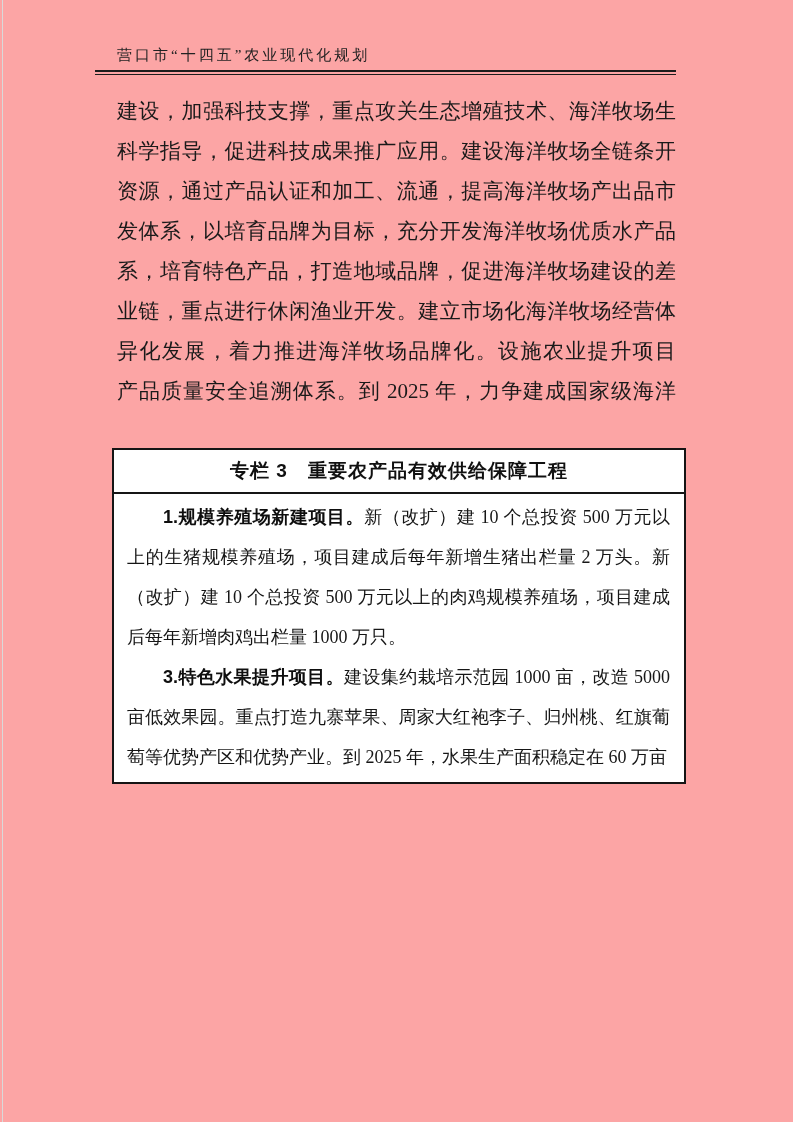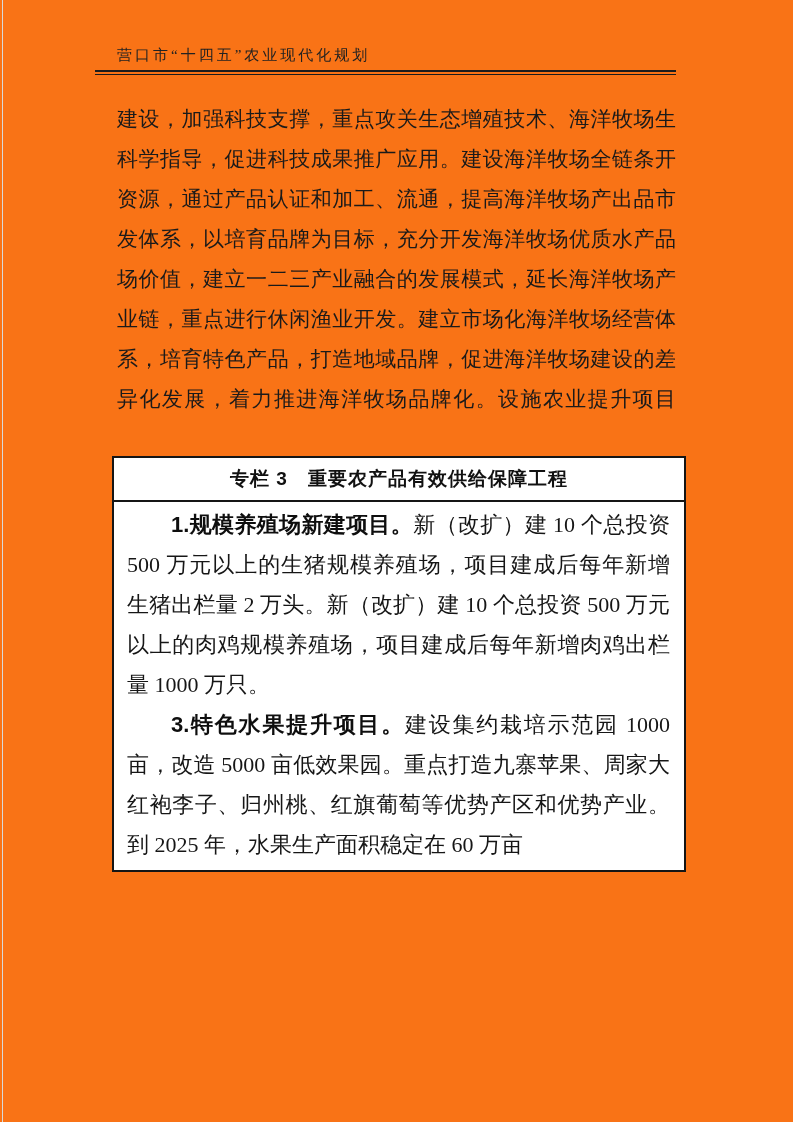--- a/index.html
+++ b/index.html
@@ -1,20 +1,20 @@
 <!DOCTYPE html>
 <html><head>
 <meta charset="utf-8">
 <style>
   html, body { margin: 0; padding: 0; background: #ffffff; }
   .page {
     position: relative;
     width: 793px;
     height: 1122px;
-    background: #f97316;
+    background: #fca5a5;
     overflow: hidden;
     color: #1a1a1a;
     font-family: "Liberation Serif", "DejaVu Serif", serif;
   }
   .left-edge {
     position: absolute;
     left: 2px; top: 0; bottom: 0;
     width: 1px;
     background: #d9d9d9;
   }
@@ -33,21 +33,21 @@
     margin-top: 5px;
     height: 2px;
     border-top: 2px solid #1c1c1c;
     border-bottom: 1px solid #1c1c1c;
   }
   
   .content {
     margin-left: 117px;
     width: 559px;
   }
-  .para { margin-top: 24px; }
+  .para { margin-top: 16px; }
   .para .line {
     font-size: 21px;
     line-height: 40px;
     height: 40px;
     text-align: justify;
     text-align-last: justify;
     text-justify: inter-character;
     overflow: hidden;
   }
   .para .line.last {
@@ -68,21 +68,21 @@
     font-family: "Liberation Sans", "DejaVu Sans", sans-serif;
     font-weight: 700;
     font-size: 19px;
     letter-spacing: 1px;
     color: #111111;
     border-bottom: 2px solid #151515;
   }
   .box-body { padding: 3px 14px 5px 13px; }
   .box-item {
     margin: 0;
-    font-size: 22px;
+    font-size: 18px;
     line-height: 40px;
     text-align: justify;
     text-justify: inter-character;
     text-indent: 2em;
     color: #161616;
   }
   .item-heading {
     font-family: "Liberation Sans", "DejaVu Sans", sans-serif;
     font-weight: 700;
     color: #0e0e0e;
@@ -98,24 +98,24 @@
     <div class="header-title">营口市“十四五”农业现代化规划</div>
     <div class="header-rule"></div>
   </header>
 
   <main class="content">
     <div class="para">
       <div class="line">建设，加强科技支撑，重点攻关生态增殖技术、海洋牧场生</div>
       <div class="line">科学指导，促进科技成果推广应用。建设海洋牧场全链条开</div>
       <div class="line">资源，通过产品认证和加工、流通，提高海洋牧场产出品市</div>
       <div class="line">发体系，以培育品牌为目标，充分开发海洋牧场优质水产品</div>
-      <div class="line">场价值，建立一二三产业融合的发展模式，延长海洋牧场产</div>
+      <div class="line">系，培育特色产品，打造地域品牌，促进海洋牧场建设的差</div>
       <div class="line">业链，重点进行休闲渔业开发。建立市场化海洋牧场经营体</div>
-      <div class="line">系，培育特色产品，打造地域品牌，促进海洋牧场建设的差</div>
       <div class="line">异化发展，着力推进海洋牧场品牌化。设施农业提升项目</div>
+      <div class="line">产品质量安全追溯体系。到 2025 年，力争建成国家级海洋</div>
     </div>
 
     <section class="box">
       <div class="box-title">专栏 3　重要农产品有效供给保障工程</div>
       <div class="box-body">
         <p class="box-item"><span class="item-heading">1.规模养殖场新建项目。</span><span class="item-text">新（改扩）建 10 个总投资 500 万元以上的生猪规模养殖场，项目建成后每年新增生猪出栏量 2 万头。新（改扩）建 10 个总投资 500 万元以上的肉鸡规模养殖场，项目建成后每年新增肉鸡出栏量 1000 万只。</span></p>
         <p class="box-item"><span class="item-heading">3.特色水果提升项目。</span><span class="item-text">建设集约栽培示范园 1000 亩，改造 5000 亩低效果园。重点打造九寨苹果、周家大红袍李子、归州桃、红旗葡萄等优势产区和优势产业。到 2025 年，水果生产面积稳定在 60 万亩</span></p>
       </div>
     </section>
   </main>

